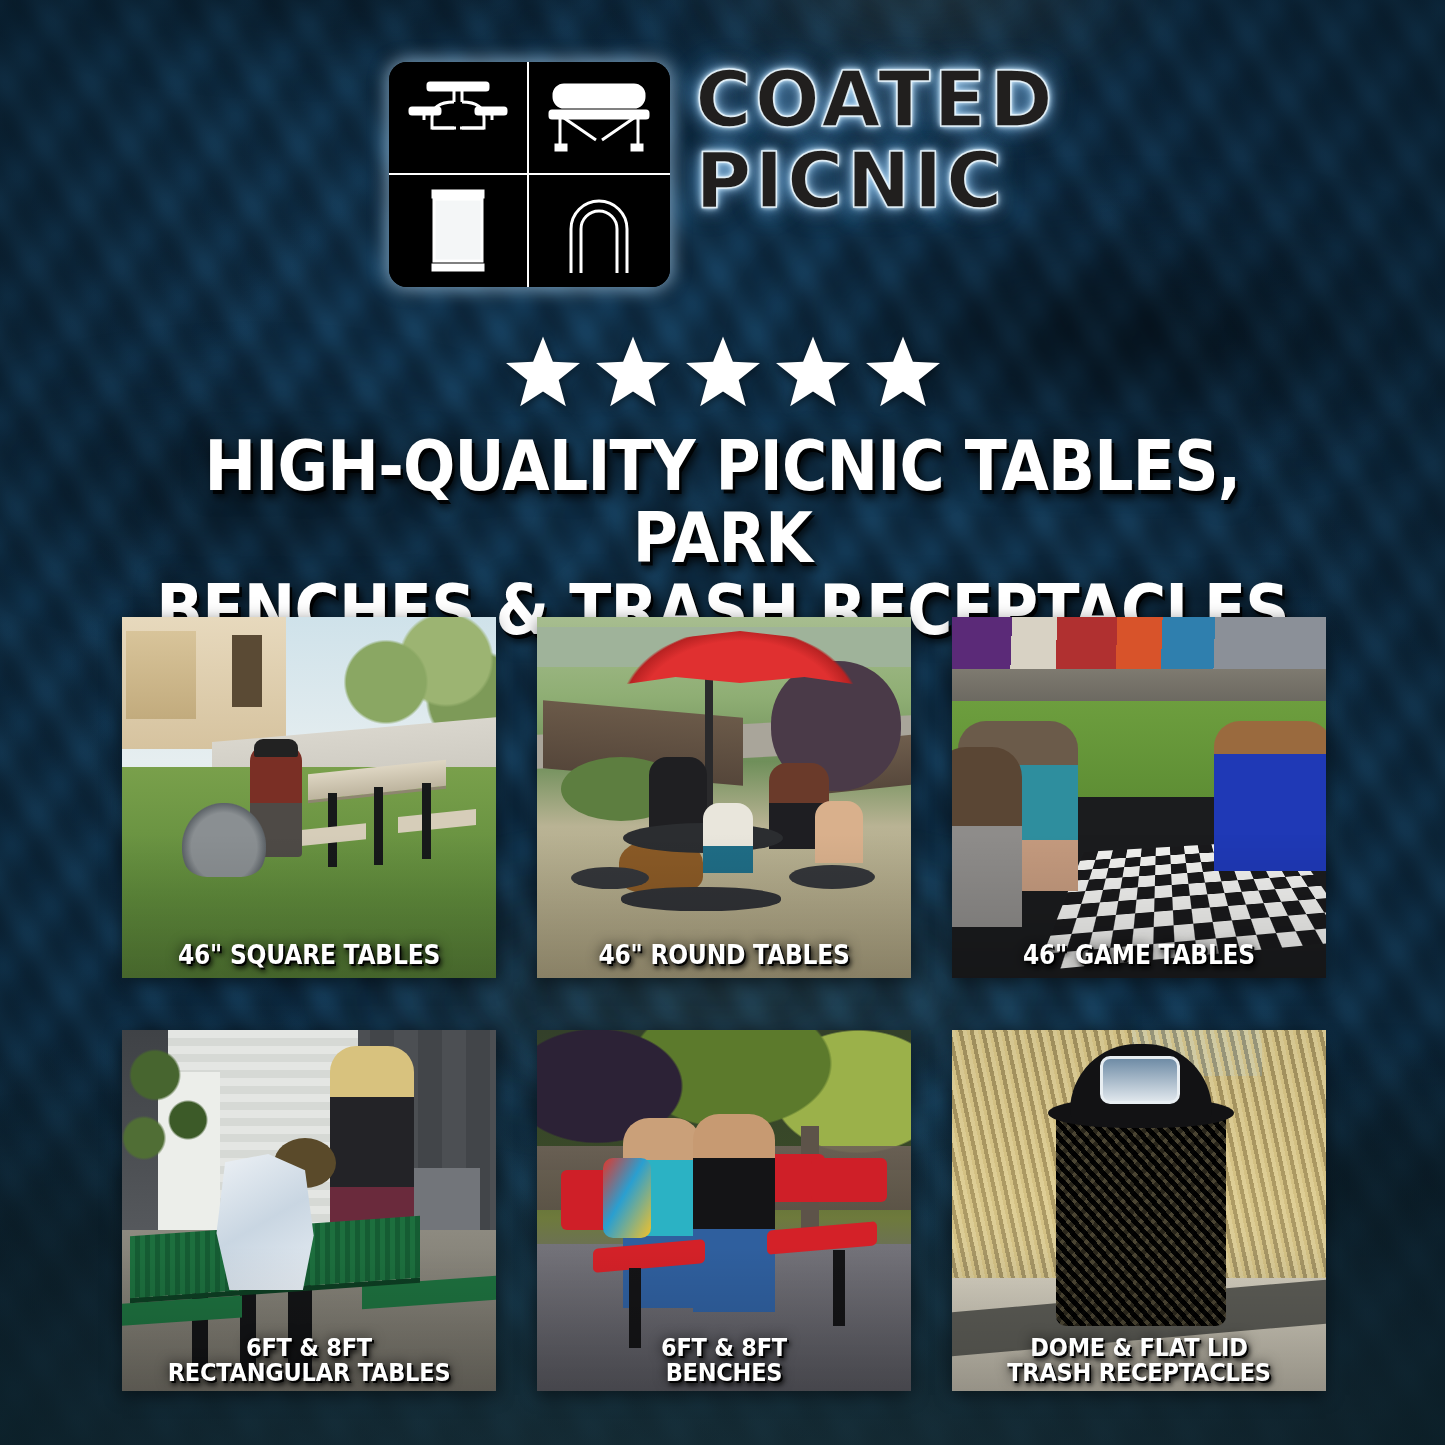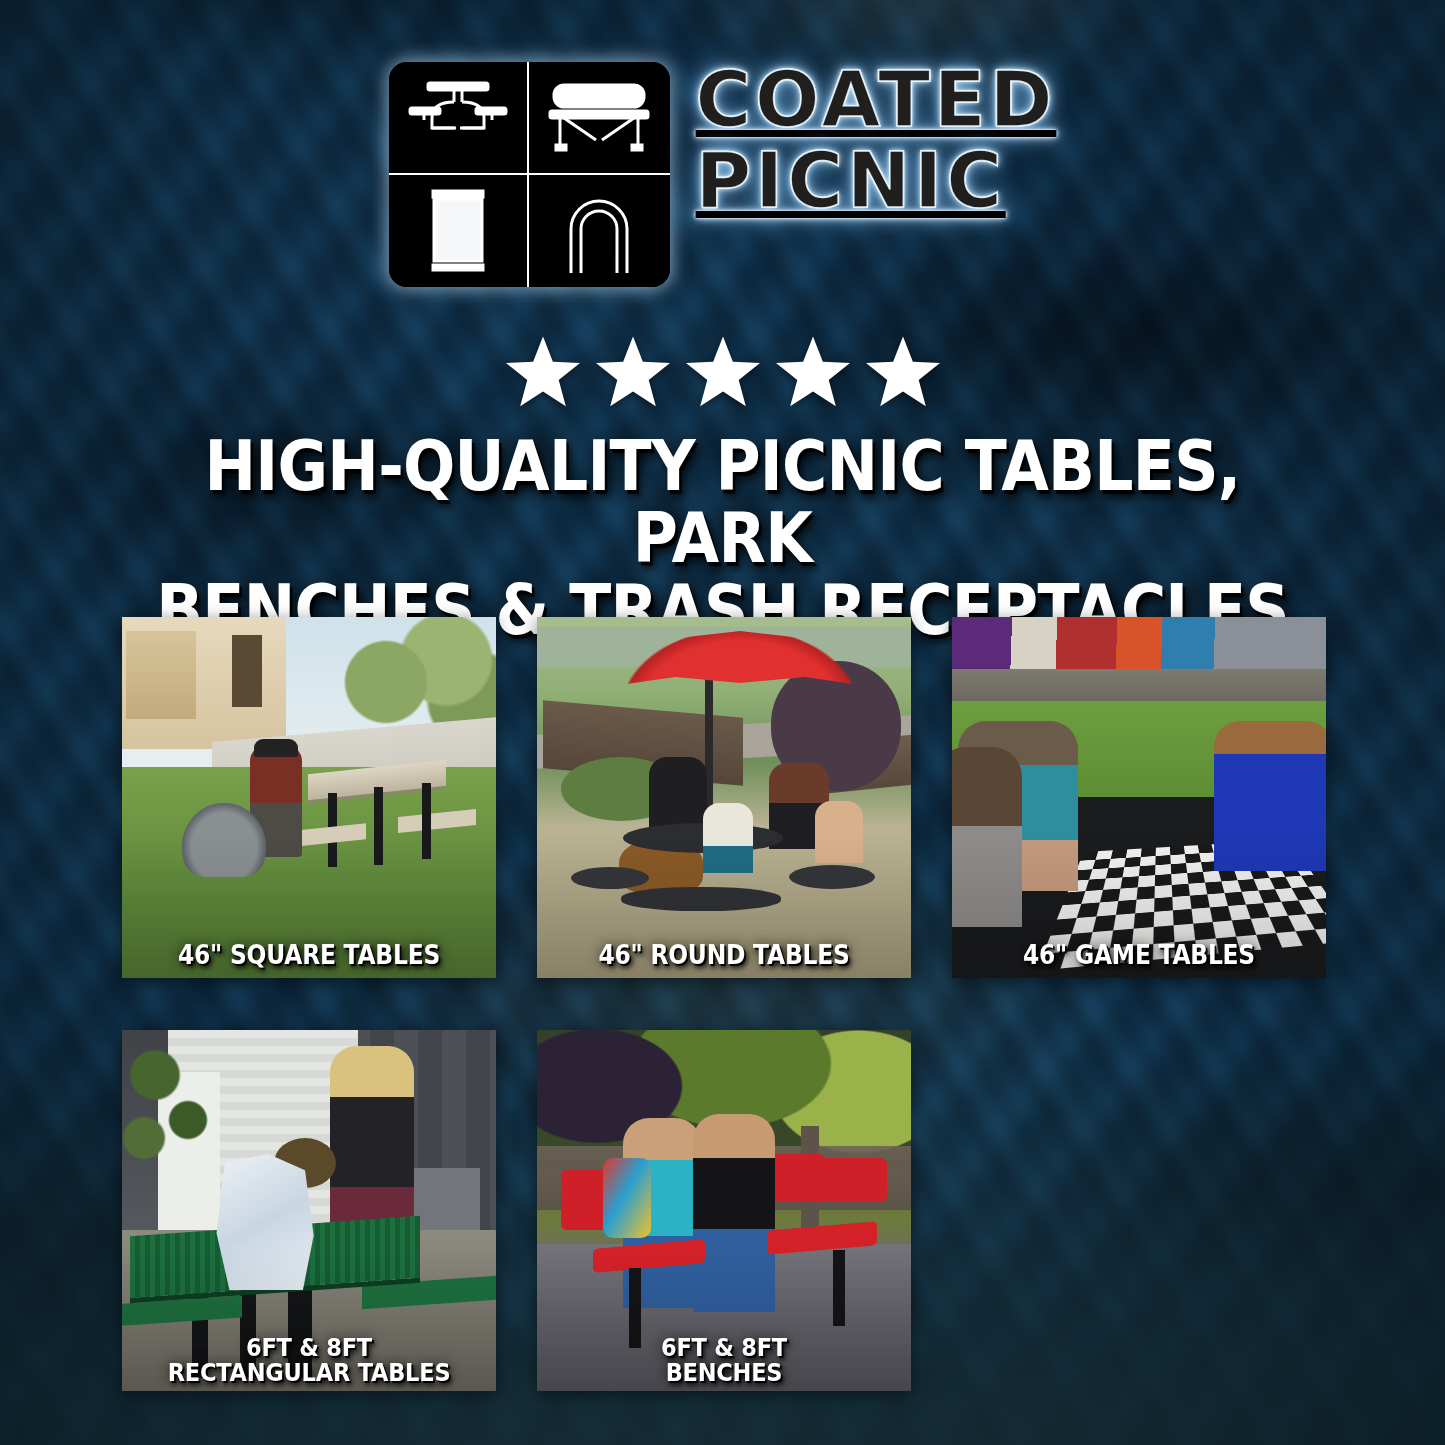--- a/index.html
+++ b/index.html
@@ -70,21 +70,21 @@
     display:grid; grid-template-columns:1fr 1fr; grid-template-rows:1fr 1fr;
     box-shadow:0 0 16px 4px rgba(190,225,255,.55);
     overflow:hidden;
   }
   .logo-cell{ position:relative; display:flex; align-items:center; justify-content:center; background:#000; }
   .logo-cell svg{ display:block; }
   .lc-tl{ border-right:2px solid #fff; border-bottom:2px solid #fff; }
   .lc-tr{ border-bottom:2px solid #fff; }
   .lc-bl{ border-right:2px solid #fff; }
 
-  .logo-text{ padding-top:2px;text-decoration:underline; }
+  .logo-text{ padding-top:2px; }
   .logo-line{
     font-family:"DejaVu Sans", sans-serif;
     font-weight:700; color:#211f1e;
     letter-spacing:.05em; line-height:.96;
     text-shadow:
       0 0 2px #eaf6ff, 0 0 4px #dff0ff, 0 0 9px rgba(190,230,255,.95),
       0 0 18px rgba(150,205,255,.75), 0 0 30px rgba(110,175,235,.45);
     -webkit-text-stroke:1.5px rgba(235,248,255,.9);
     white-space:nowrap;
   }
@@ -465,16 +465,32 @@
           <div class="layer t5-seat"></div>
           <div class="layer t5-seat2"></div>
           <div class="layer t5-leg1"></div>
           <div class="layer t5-leg2"></div>
           <div class="scene-shade"></div>
         </div>
         <div class="cap">6FT &amp; 8FT
 BENCHES</div>
       </div>
 
+      <div class="tile two-line">
+        <div class="scene">
+          <div class="sky t6-sky"></div>
+          <div class="layer t6-sky2"></div>
+          <div class="layer t6-grass"></div>
+          <div class="layer t6-walk"></div>
+          <div class="layer t6-edge"></div>
+          <div class="layer t6-body"></div>
+          <div class="layer t6-rim"></div>
+          <div class="layer t6-dome"></div>
+          <div class="layer t6-slot"></div>
+          <div class="scene-shade"></div>
+        </div>
+        <div class="cap">DOME &amp; FLAT LID
+TRASH RECEPTACLES</div>
+      </div>
 
     </div>
   </div>
 </div>
 
 </body></html>

